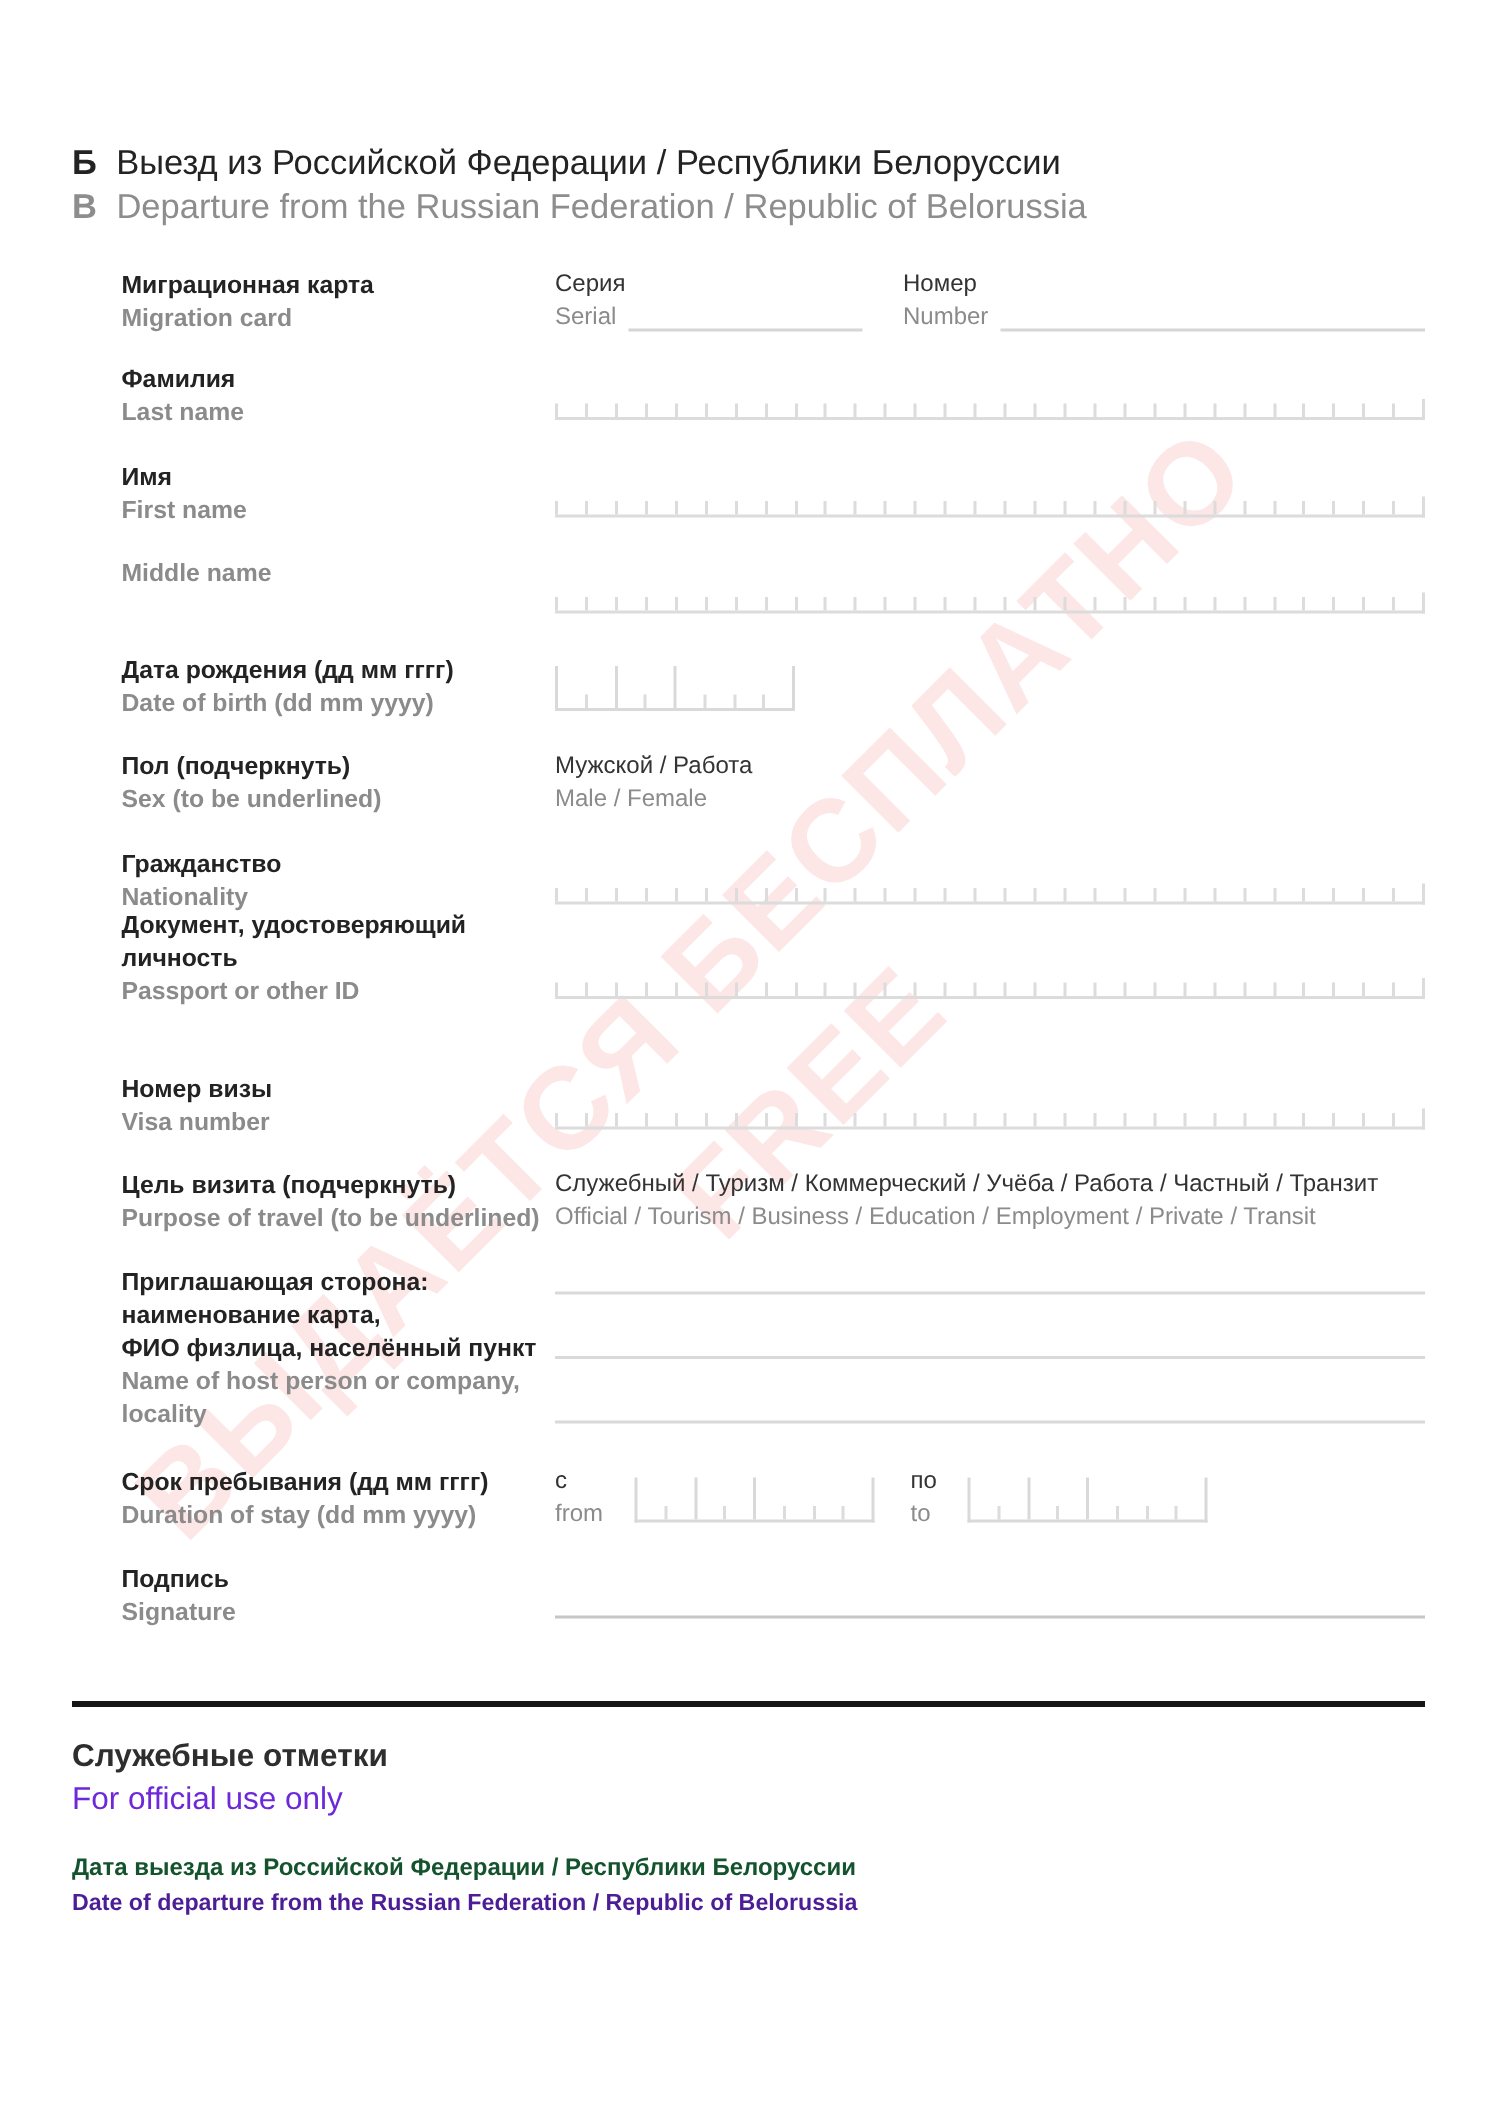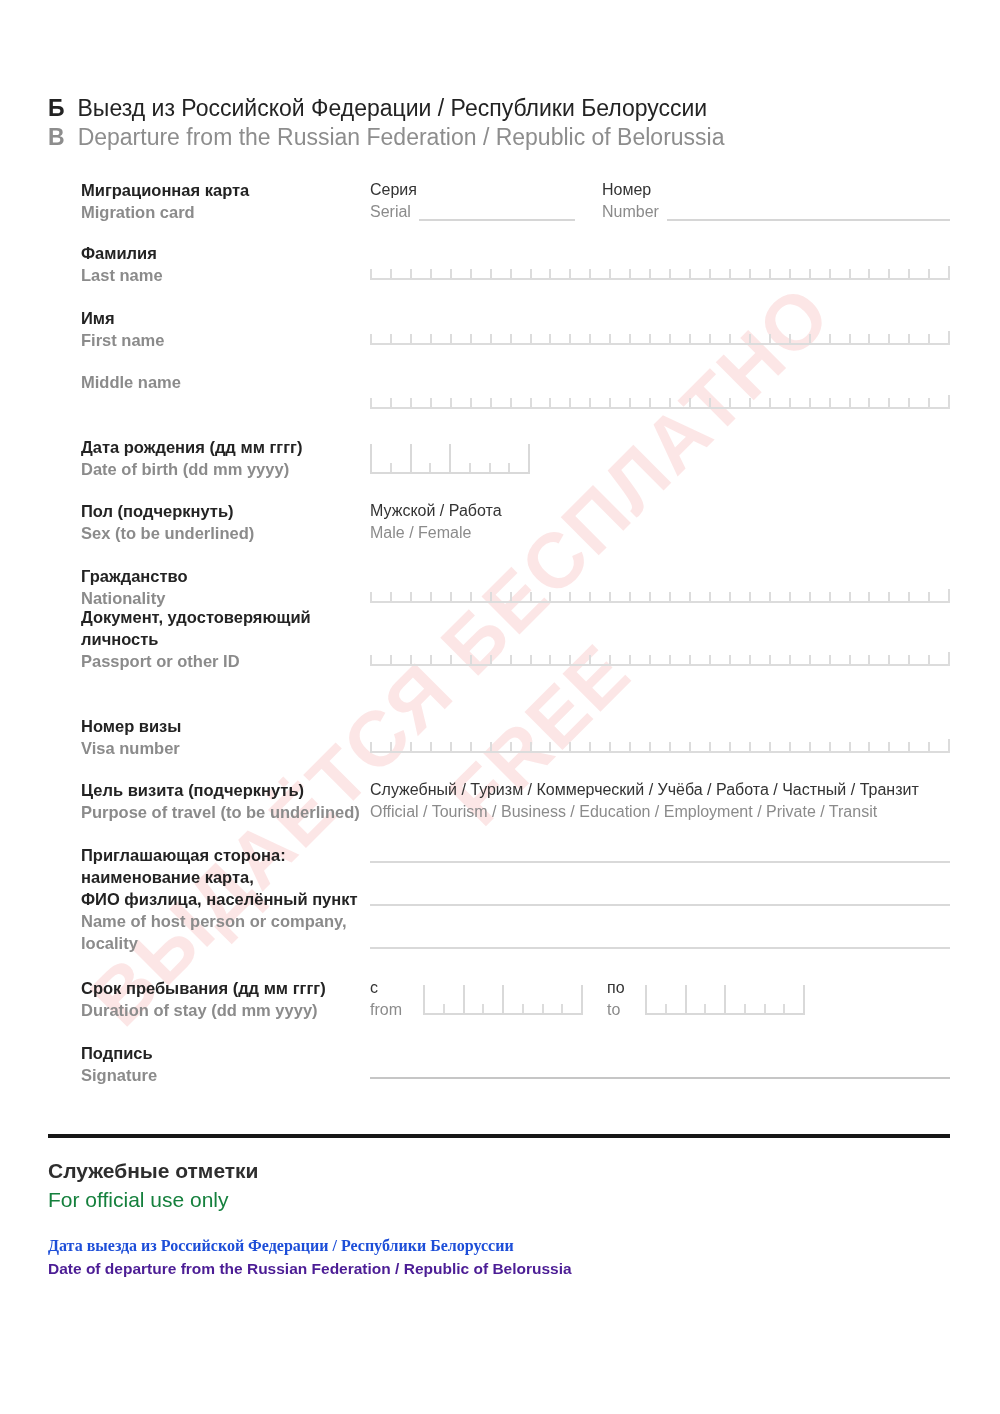--- a/index.html
+++ b/index.html
@@ -39,23 +39,23 @@
   .sn-group{position:absolute;top:0;}
   .sn-line{display:flex;text-align:center;}
   .uline{flex:1;border-bottom:2px solid #d6d6d6;margin-left:8px;margin-bottom:2px;}
   
   .hline{position:absolute;left:289px;right:0;height:0;border-bottom:2px solid #d9d9d9;}
   .sigline{position:absolute;left:289px;right:0;top:35px;height:0;border-bottom:2px solid #c6c6c6;}
   
   .rule{position:absolute;left:48px;right:50px;top:1134px;height:4px;background:#161616;z-index:2;}
   .official{position:absolute;left:48px;top:1156px;z-index:2;}
   .off-ru{font-size:21px;line-height:29px;color:#2e2e2e;font-weight:bold;}
-  .off-en{font-size:21px;line-height:29px;color:#15803d;}
+  .off-en{font-size:21px;line-height:29px;color:#6d28d9;}
   .departure{position:absolute;left:48px;top:1234px;z-index:2;}
-  .dep-ru{font-weight:bold;font-size:16px;line-height:23px;color:#1d4ed8;font-family:Liberation Serif, serif;}
+  .dep-ru{font-weight:bold;font-size:16px;line-height:23px;color:#14532d;}
   .dep-en{font-weight:bold;font-size:15.5px;line-height:23px;color:#4c1d95;}
 </style>
 </head>
 <body>
 
 <div class="page">
 
   <div class="watermark">
     <div class="wline">ВЫДАЁТСЯ БЕСПЛАТНО</div>
     <div class="wline">FREE</div>

